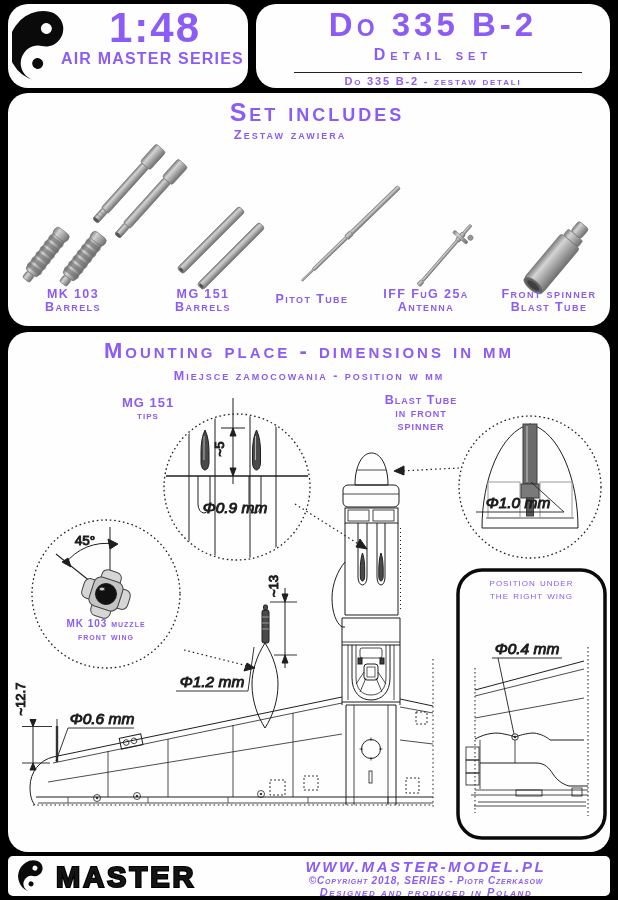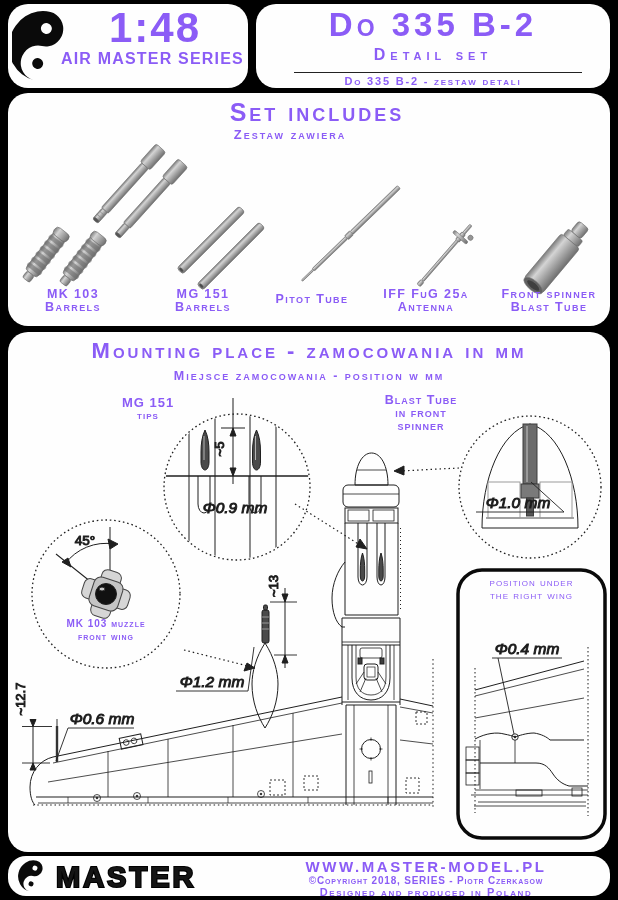--- a/index.html
+++ b/index.html
@@ -36,22 +36,22 @@
   #lbl-mk103{left:33px;top:285px;width:130px;font-size:10px;}
   #lbl-fug{left:450px;top:244px;width:147px;}
   #lbl-fug .t1{font-size:20px;font-weight:700;letter-spacing:2px;line-height:22px;}
   #lbl-fug .t2{font-size:11.5px;font-weight:400;letter-spacing:1px;line-height:13px;}
   svg{position:absolute;left:0;top:0;}
   svg text{font-family:"Liberation Sans",sans-serif;fill:#141414;}
   .dim{font-style:italic;font-size:15.5px;}
   .dimv{font-size:13px;}
   .ang{font-size:13.5px;}
   
-  #p-ft{left:8px;top:856px;width:602px;height:40px;border-radius:18px;}
-  .ft-right{position:absolute;left:240px;top:2px;width:356px;text-align:center;}
+  #p-ft{left:8px;top:856px;width:602px;height:40px;border-radius:5px;}
+  .ft-right{position:absolute;left:240px;top:2px;width:356px;text-align:center;font-style:italic;}
   .ft-web{font-size:15px;font-weight:700;letter-spacing:2.6px;}
   .ft-copy{font-size:10px;letter-spacing:0.8px;font-weight:600;font-variant:small-caps;}
   .ft-made{font-size:11px;letter-spacing:1.6px;font-weight:600;font-variant:small-caps;}
 </style>
 </head>
 <body>
 
 <div class="page">
 
   <div class="panel" id="p-hl">
@@ -177,21 +177,21 @@
       <div>IFF FuG 25a</div>
       <div>Antenna</div>
     </div>
     <div class="part-label" style="left:466px;">
       <div>Front spinner</div>
       <div>Blast Tube</div>
     </div>
   </div>
 
   <div class="panel" id="p-mnt">
-    <div class="abs mnt-title sc">Mounting place - zamocowania in mm</div>
+    <div class="abs mnt-title sc">Mounting place - dimensions in mm</div>
     <div class="abs mnt-sub sc">Miejsce zamocowania - position w mm</div>
 
     <svg width="602" height="520" viewBox="0 0 602 520">
       <g fill="none" stroke="#1f1f1f" stroke-width="1">
 
         <g>
           <circle cx="229" cy="155" r="73" stroke-dasharray="1.6 2.8" stroke-width="1.3"></circle>
           <clipPath id="clipMG">
               <circle cx="229" cy="155" r="72"></circle>
             </clipPath>

